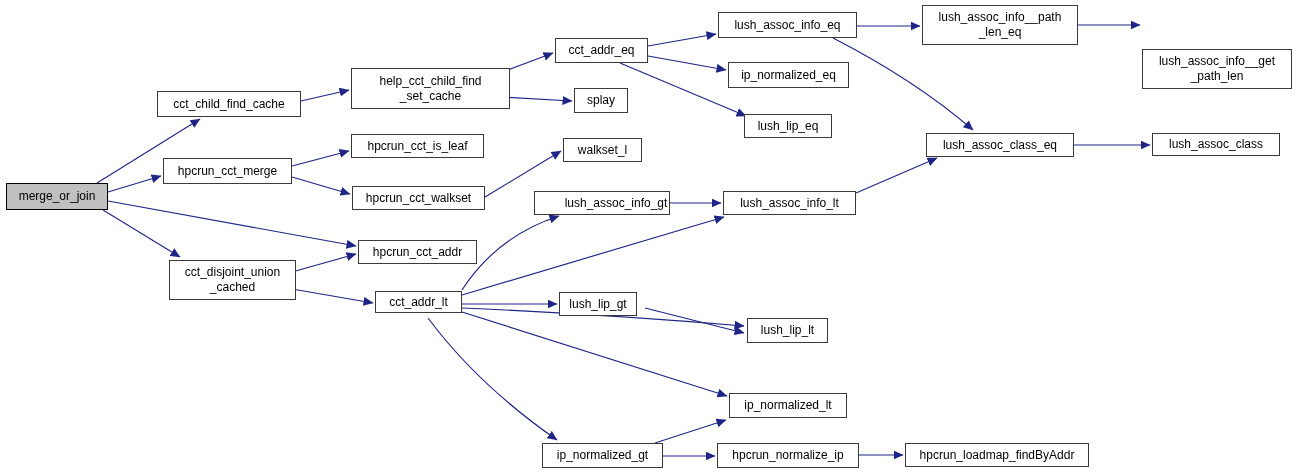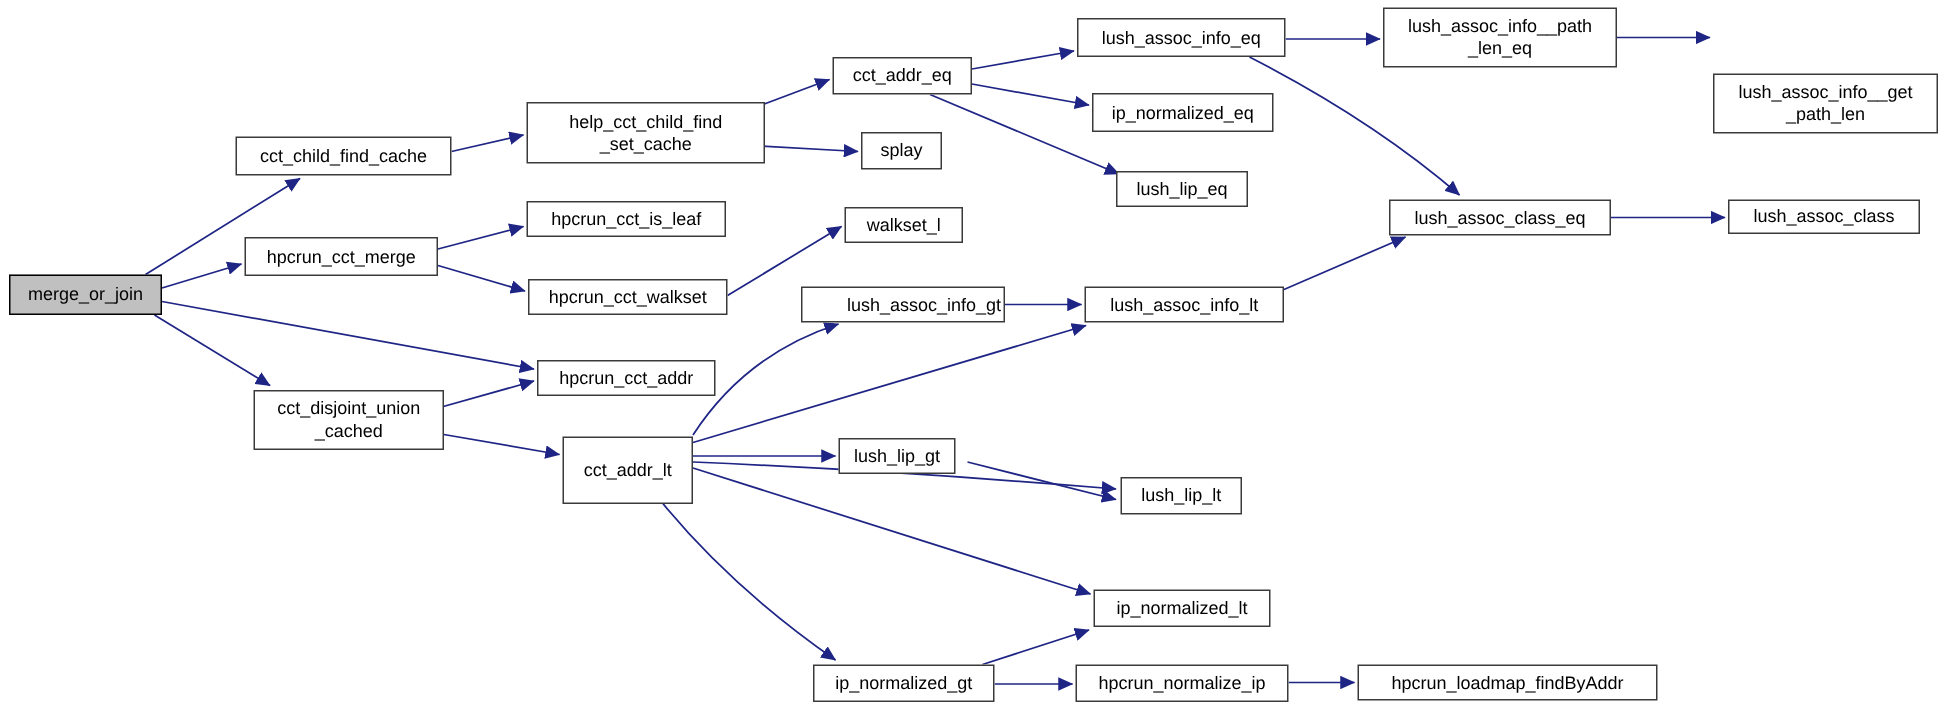--- a/index.html
+++ b/index.html
@@ -80,21 +80,21 @@
       </div>
       <div class="node" style="left: 351px; top: 134px; width: 133px; height: 24px;">
         <span>hpcrun_cct_is_leaf</span>
       </div>
       <div class="node" style="left: 352px; top: 186px; width: 133px; height: 24px;">
         <span>hpcrun_cct_walkset</span>
       </div>
       <div class="node" style="left: 358px; top: 240px; width: 119px; height: 24px;">
         <span>hpcrun_cct_addr</span>
       </div>
-      <div class="node" style="left: 375px; top: 291px; width: 87px; height: 45px;">
+      <div class="node" style="left: 375px; top: 291px; width: 87px; height: 22px;">
         <span>cct_addr_lt</span>
       </div>
       <div class="node" style="left: 555px; top: 38px; width: 93px; height: 25px;">
         <span>cct_addr_eq</span>
       </div>
       <div class="node" style="left: 574px; top: 88px; width: 54px; height: 25px;">
         <span>splay</span>
       </div>
       <div class="node" style="left: 563px; top: 138px; width: 79px; height: 24px;">
         <span>walkset_l</span>
@@ -136,17 +136,17 @@
       <div class="node" style="left: 926px; top: 133px; width: 148px; height: 24px;">
         <span>lush_assoc_class_eq</span>
       </div>
       <div class="node" style="left: 1142px; top: 5px; width: 150px; height: 40px; margin-top: 44px;">
         <span>lush_assoc_info__get</span>
         <span>_path_len</span>
       </div>
       <div class="node" style="left: 1152px; top: 133px; width: 128px; height: 23px;">
         <span>lush_assoc_class</span>
       </div>
-      <div class="node" style="left: 905px; top: 443px; width: 200px; height: 24px;">
+      <div class="node" style="left: 905px; top: 443px; width: 184px; height: 24px;">
         <span>hpcrun_loadmap_findByAddr</span>
       </div>
     </div>
 </div>
 
 </body></html>

